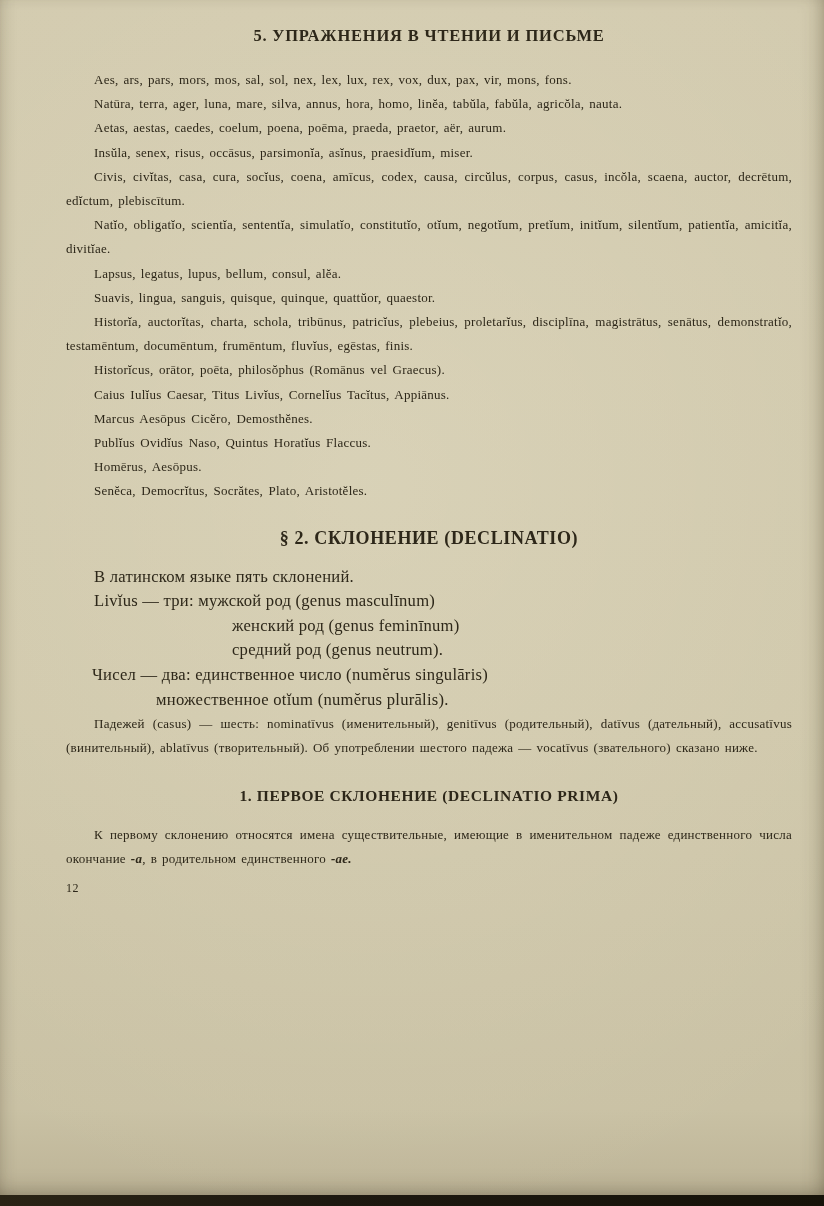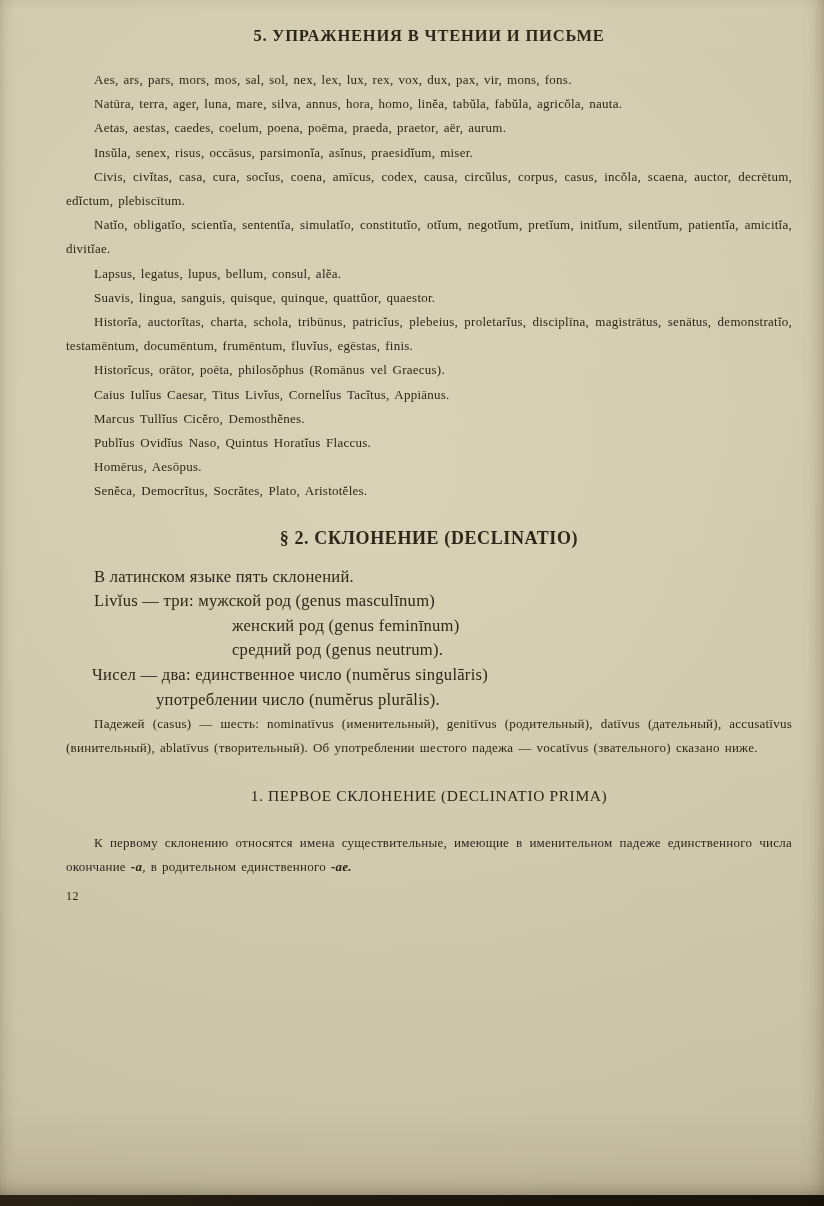--- a/index.html
+++ b/index.html
@@ -41,22 +41,22 @@
   .h-sec2{
     text-align:center;font-weight:bold;font-size:18px;
     letter-spacing:.6px;margin:24px 0 16px 0;
   }
   .decl p{margin:0;font-size:16.6px;line-height:24.6px;letter-spacing:.25px;}
   .ind-a{padding-left:28px;}
   .ind-b{padding-left:166px;}
   .ind-c{padding-left:26px;}
   .ind-d{padding-left:90px;}
   .h-sub1{
-    text-align:center;font-weight:normal;font-size:15.5px;
-    letter-spacing:.6px;margin:26px 0 26px 0;
+    text-align:center;font-weight:bold;font-size:15.5px;
+    letter-spacing:.6px;margin:26px 0 18px 0;
   }
   .it{font-style:italic;font-weight:bold;}
   .page-number{
     margin-top:10px;font-size:12px;letter-spacing:.5px;
   }
 </style>
 </head>
 <body>
 
 <div class="paper"></div>
@@ -69,34 +69,34 @@
   <p class="para">Natūra, terra, ager, luna, mare, silva, annus, hora, homo, linĕa, tabŭla, fabŭla, agricŏla, nauta.</p>
   <p class="para">Aetas, aestas, caedes, coelum, poena, poēma, praeda, praetor, aër, aurum.</p>
   <p class="para">Insŭla, senex, risus, occāsus, parsimonĭa, asĭnus, praesidĭum, miser.</p>
   <p class="para">Civis, civĭtas, casa, cura, socĭus, coena, amīcus, codex, causa, circŭlus, corpus, casus, incŏla, scaena, auctor, decrētum, edĭctum, plebiscītum.</p>
   <p class="para">Natĭo, obligatĭo, scientĭa, sententĭa, simulatĭo, constitutĭo, otĭum, negotĭum, pretĭum, initĭum, silentĭum, patientĭa, amicitĭa, divitĭae.</p>
   <p class="para">Lapsus, legatus, lupus, bellum, consul, alĕa.</p>
   <p class="para">Suavis, lingua, sanguis, quisque, quinque, quattŭor, quaestor.</p>
   <p class="para">Historĭa, auctorĭtas, charta, schola, tribūnus, patricĭus, plebeius, proletarĭus, disciplīna, magistrātus, senātus, demonstratĭo, testamēntum, documēntum, frumēntum, fluvĭus, egēstas, finis.</p>
   <p class="para names">Historĭcus, orātor, poēta, philosŏphus (Romānus vel Graecus).</p>
   <p class="para names">Caius Iulĭus Caesar, Titus Livĭus, Cornelĭus Tacĭtus, Appiānus.</p>
-  <p class="para names">Marcus Tullĭus Cicĕro, Demosthĕnes.</p>
+  <p class="para names">Marcus Aesōpus Cicĕro, Demosthĕnes.</p>
   <p class="para names">Publĭus Ovidĭus Naso, Quintus Horatĭus Flaccus.</p>
   <p class="para names">Homērus, Aesōpus.</p>
   <p class="para names">Senĕca, Democrĭtus, Socrătes, Plato, Aristotĕles.</p>
 
   <div class="h-sec2">§ 2. СКЛОНЕНИЕ (DECLINATIO)</div>
 
   <div class="decl">
     <p class="ind-a">В латинском языке пять склонений.</p>
     <p class="ind-a">Livĭus — три: мужской род (genus masculīnum)</p>
     <p class="ind-b">женский род (genus feminīnum)</p>
     <p class="ind-b">средний род (genus neutrum).</p>
     <p class="ind-c">Чисел — два: единственное число (numĕrus singulāris)</p>
-    <p class="ind-d">употреблении число (numĕrus plurālis).</p>
+    <p class="ind-d">множественное otĭum (numĕrus plurālis).</p>
   </div>
 
   <p class="para">Падежей (casus) — шесть: nominatīvus (именительный), genitīvus (родительный), datīvus (дательный), accusatīvus (винительный), ablatīvus (творительный). Об употреблении шестого падежа — vocatīvus (звательного) сказано ниже.</p>
 
   <div class="h-sub1">1. ПЕРВОЕ СКЛОНЕНИЕ (DECLINATIO PRIMA)</div>
 
   <p class="para"><span>К первому склонению относятся имена существительные, имеющие в именительном падеже единственного числа окончание </span><span class="it">-a</span><span>, в родительном единственного </span><span class="it">-ae.</span></p>
 
   <div class="page-number">12</div>
 

